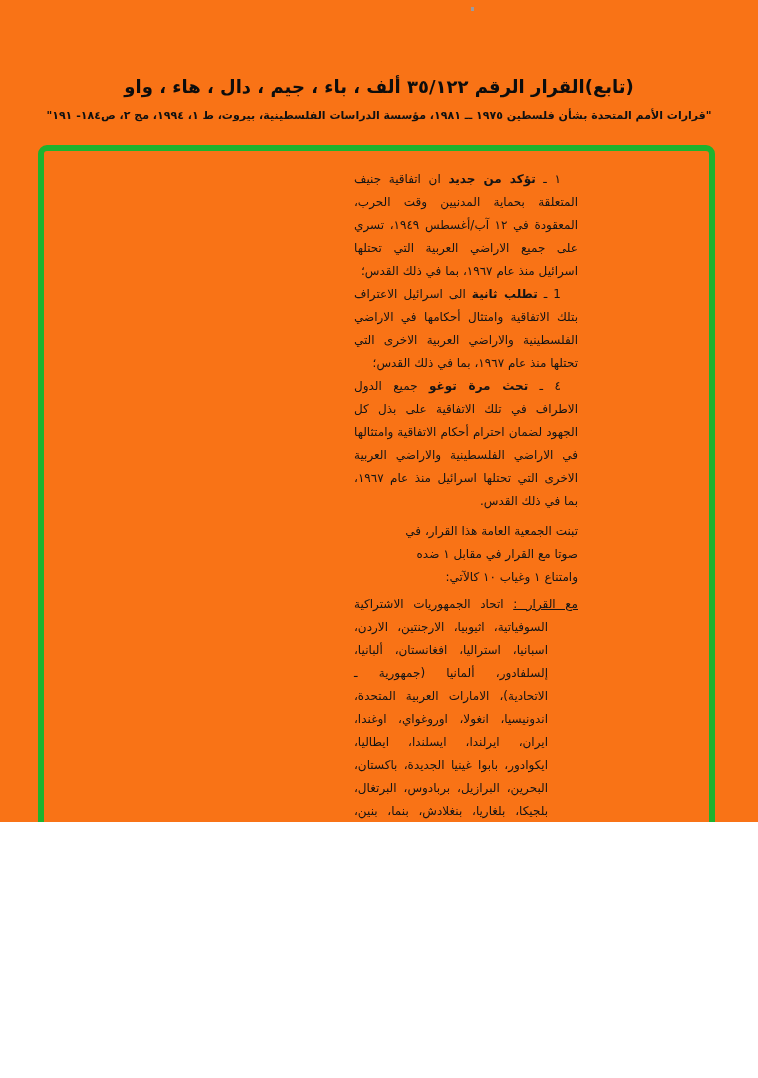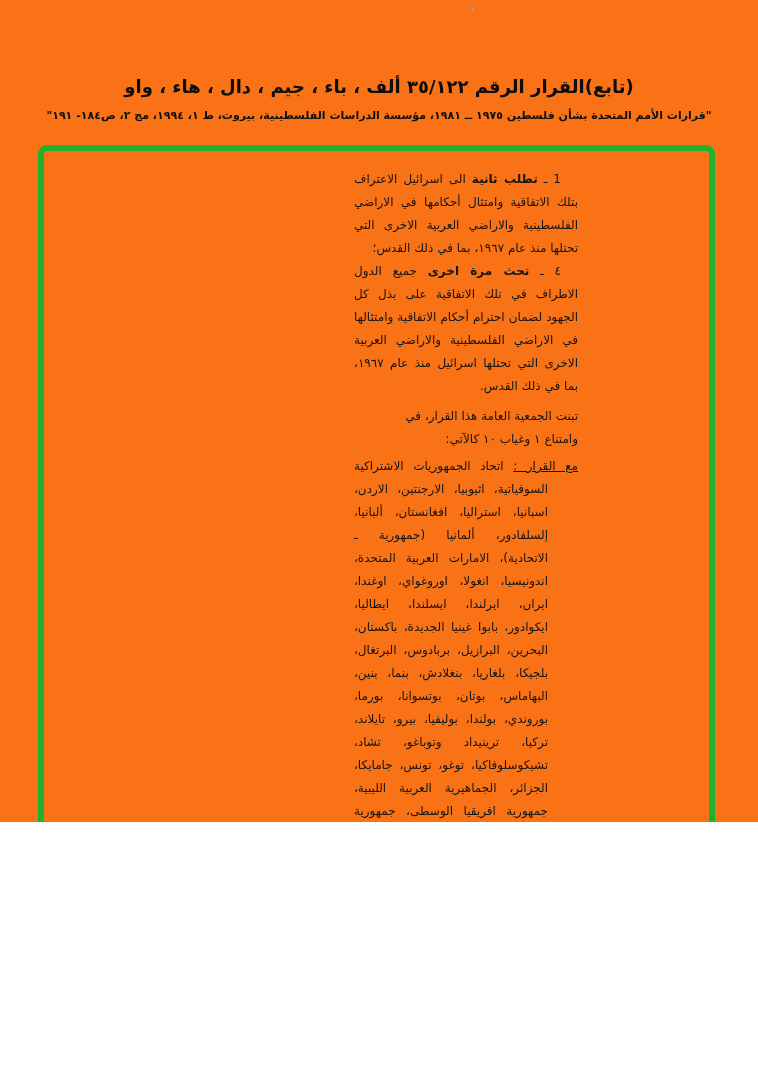--- a/index.html
+++ b/index.html
@@ -111,36 +111,42 @@
   <div class="speck"></div>
 
   <div class="hdr1">(تابع)القرار الرقم ٣٥/١٢٢ ألف ، باء ، جيم ، دال ، هاء ، واو</div>
 
   <div class="hdr2">"قرارات الأمم المتحدة بشأن فلسطين ١٩٧٥ ــ ١٩٨١، مؤسسة الدراسات الفلسطينية، بيروت، ط ١، ١٩٩٤، مج ٢، ص١٨٤- ١٩١"</div>
 
   <div class="frame"></div>
 
   <div class="content">
 
+    <p class="para">
+      <span>١ ـ</span>
+      <span class="lead">تؤكد من جديد</span>
+      <span>ان اتفاقية جنيف المتعلقة بحماية المدنيين وقت الحرب، المعقودة في ١٢ آب/أغسطس ١٩٤٩، تسري على جميع الاراضي العربية التي تحتلها اسرائيل منذ عام ١٩٦٧، بما في ذلك القدس؛</span>
+    </p>
 
 
     <p class="para">
       <span>1 ـ</span>
       <span class="lead">تطلب ثانية</span>
       <span>الى اسرائيل الاعتراف بتلك الاتفاقية وامتثال أحكامها في الاراضي الفلسطينية والاراضي العربية الاخرى التي تحتلها منذ عام ١٩٦٧، بما في ذلك القدس؛</span>
     </p>
 
     <p class="para">
       <span>٤ ـ</span>
-      <span class="lead">تحث مرة اخرى</span>
+      <span class="lead">تحث مرة توغو</span>
       <span>جميع الدول الاطراف في تلك الاتفاقية على بذل كل الجهود لضمان احترام أحكام الاتفاقية وامتثالها في الاراضي الفلسطينية والاراضي العربية الاخرى التي تحتلها اسرائيل منذ عام ١٩٦٧، بما في ذلك القدس.</span>
     </p>
 
     <div class="adoption">
       <div class="aline">تبنت الجمعية العامة هذا القرار، في</div>
+      <div class="aline">صوتا مع القرار في مقابل ١ ضده</div>
       <div class="aline">وامتناع ١ وغياب ١٠ كالآتي:</div>
     </div>
 
     <div class="votes">
       <span class="vlabel">مع القرار :</span>
       <span>اتحاد الجمهوريات الاشتراكية السوفياتية، اثيوبيا، الارجنتين، الاردن، اسبانيا، استراليا، افغانستان، ألبانيا، إلسلفادور، ألمانيا (جمهورية ـ الاتحادية)، الامارات العربية المتحدة، اندونيسيا، انغولا، اوروغواي، اوغندا، ايران، ايرلندا، ايسلندا، ايطاليا، ايكوادور، بابوا غينيا الجديدة، باكستان، البحرين، البرازيل، بربادوس، البرتغال، بلجيكا، بلغاريا، بنغلادش، بنما، بنين، البهاماس، بوتان، بوتسوانا، بورما، بوروندي، بولندا، بوليفيا، بيرو، تايلاند، تركيا، ترينيداد وتوباغو، تشاد، تشيكوسلوفاكيا، توغو، تونس، جامايكا، الجزائر، الجماهيرية العربية الليبية، جمهورية افريقيا الوسطى، جمهورية اوكرانيا الاشتراكية السوفياتية، جمهورية بييلوروسيا الاشتراكية السوفياتية، جمهورية تنزانيا المتحدة، الجمهورية الدومينيكية، الجمهورية الديمقراطية الالمانية، الجمهورية العربية السورية،</span>
     </div>
 
   </div>
 

